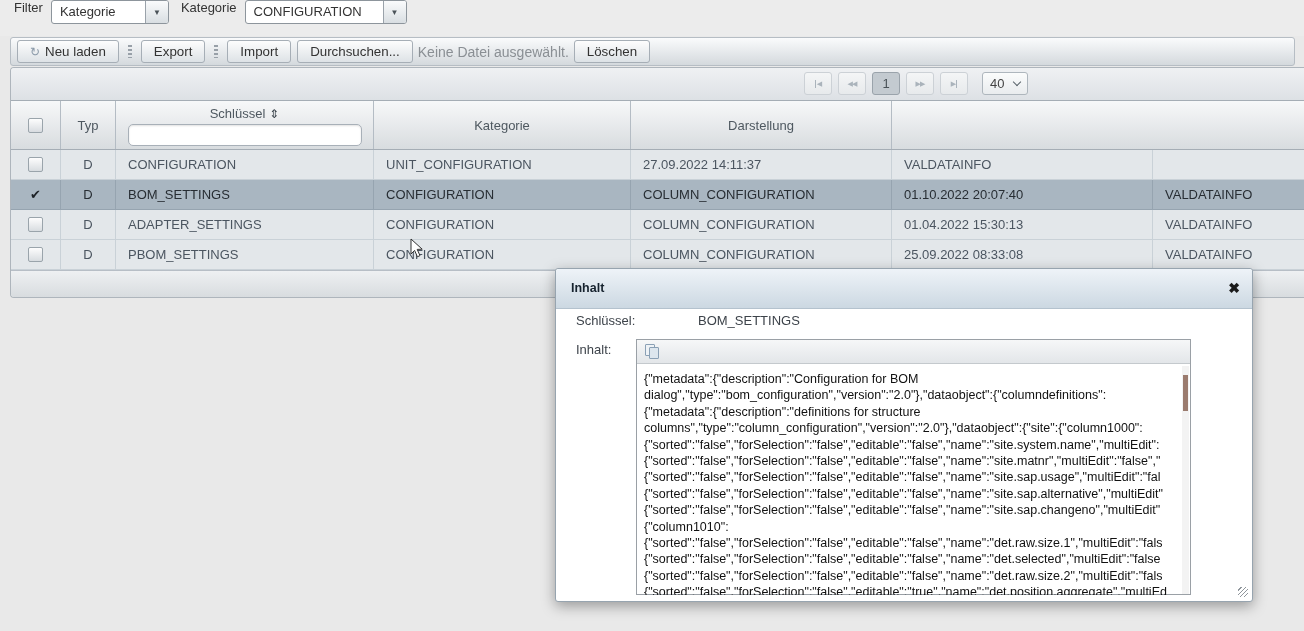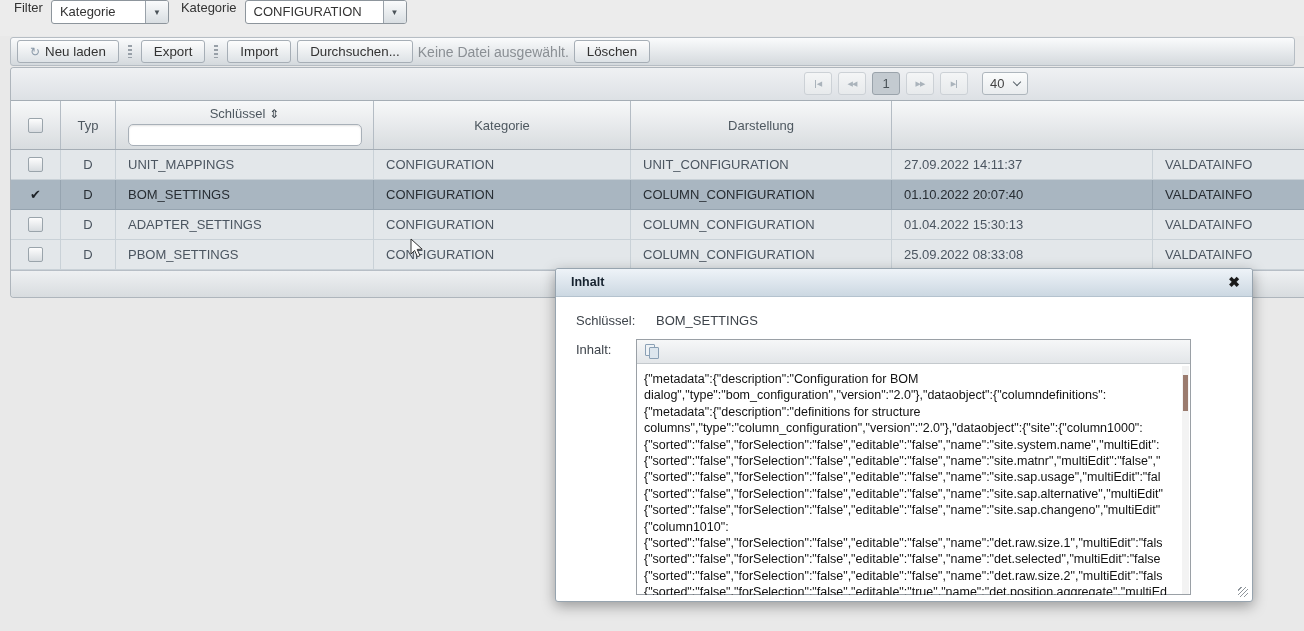--- a/index.html
+++ b/index.html
@@ -67,26 +67,26 @@
   .row .td { display:flex; align-items:center; border-right:1px solid #c9d1d7; padding-left:12px;
     white-space:nowrap; overflow:hidden; }
   .td-center { justify-content:center; padding-left:0 !important; }
   .row.selected { background:#a9b6c1; border-bottom:1px solid #96a4b0; color:#272d33; }
   .row.selected .td { border-right-color:#96a4b0; }
   .checkmark { font-size:13px; color:#1c2126; }
   .tfoot { height:27px; background:linear-gradient(#eef0f2,#d8dcdf); border-top:1px solid #b7bec6; }
   
   .dialog { position:absolute; left:555px; top:268px; width:698px; height:334px; background:#fff;
     border:1px solid #97a4af; border-radius:3px; box-shadow:0 4px 14px rgba(0,0,0,.35); }
-  .dlg-head { height:28px; background:linear-gradient(#eef3f8,#ccd8e2);
+  .dlg-head { height:40px; background:linear-gradient(#eef3f8,#ccd8e2);
     border-bottom:1px solid #b4c2ce; border-radius:3px 3px 0 0;
     display:flex; align-items:center; padding:0 12px 2px 15px; }
   .dlg-title { font-weight:bold; font-size:12.5px; color:#16222e; flex:1; }
   .dlg-close { font-size:14px; color:#1a1a1a; font-weight:bold; line-height:1; }
-  .dlg-row { position:absolute; left:20px; display:flex; }
+  .dlg-row { position:absolute; left:20px; display:flex;gap:42px; }
   .dlg-label { width:60px; color:#3d434a; }
   .dlg-value { color:#3d434a; margin-left:20px; }
   .content-box { position:absolute; left:80px; top:70px; width:555px; height:256px;
     border:1px solid #9aa0a6; background:#fff; }
   .content-toolbar { height:24px; background:linear-gradient(#f6f7f8,#e3e6e9);
     border-bottom:1px solid #c4c9cd; display:flex; align-items:center; padding-left:8px; }
   .copy-ic { position:relative; width:16px; height:16px; }
   .copy-ic i { position:absolute; width:10px; height:12px; background:#eef2f6;
     border:1px solid #8aa0b5; border-radius:1px; }
   .copy-ic i.b { left:0; top:0; } .copy-ic i.f { left:4px; top:3px; background:#dde6ee; }
@@ -182,21 +182,20 @@
     <div class="th">
         <span>Darstellung</span>
       </div>
   </div>
 
   <div class="grid-row row">
     <div class="td td-center">
         <span class="cbx"></span>
       </div>
     <div class="td td-center">D</div>
-    <div class="td">UNIT_MAPPINGS</div>
     <div class="td">CONFIGURATION</div>
     <div class="td">UNIT_CONFIGURATION</div>
     <div class="td">27.09.2022 14:11:37</div>
     <div class="td">VALDATAINFO</div>
   </div>
 
   <div class="grid-row row selected">
     <div class="td td-center">
         <span class="checkmark">✔</span>
       </div>

